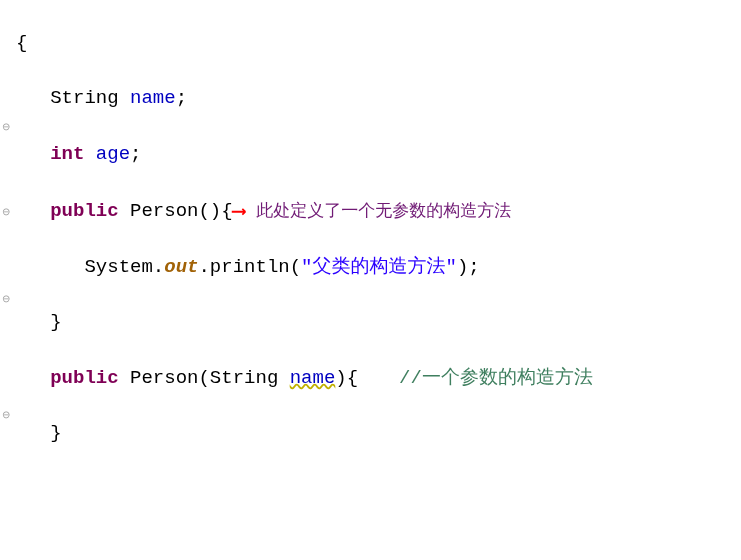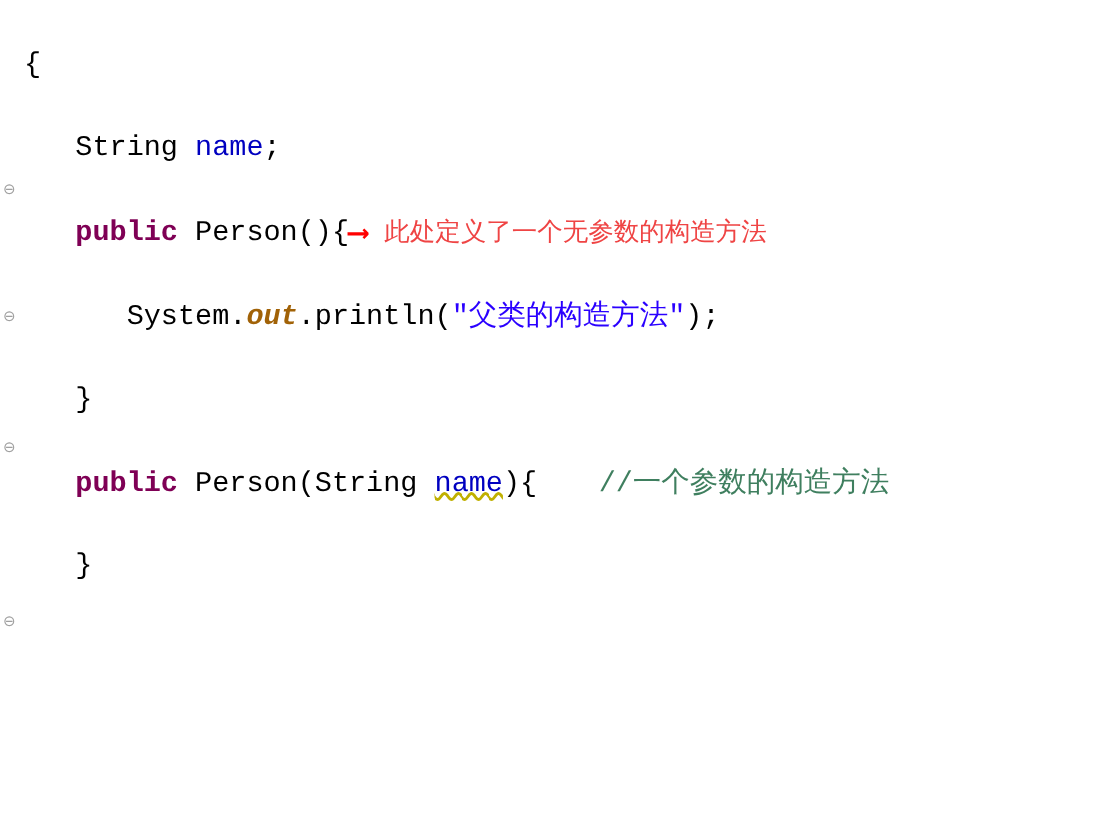--- a/index.html
+++ b/index.html
@@ -35,21 +35,21 @@
     white-space: pre;
   }
   .kw   { color: #7f0055; font-weight: bold; }
   .type { color: #000000; }
   .id   { color: #0000c0; }
   .mth  { color: #000000; }
   .str  { color: #2a00ff; }
   .cmt  { color: #3f7f5f; margin-left: 41px; }
   .punc { color: #000000; }
   .static-it { color: #a16207; font-style: italic; font-weight: bold;}
-  .annot { color: #ef4444; font-family: "Microsoft YaHei","SimSun",sans-serif; font-size: 17px; }
+  .annot { color: #701a75; font-family: "Microsoft YaHei","SimSun",sans-serif; font-size: 17px; }
   .arrow {
     display: inline-block;
     color: #ff0000;
     font-weight: bold;
     font-size: 20px;
     position: relative;
     top: 1px;
   }
   .cls { color: #000000; }
   .line { position: relative; }
@@ -64,20 +64,21 @@
 <div class="gutter">
   <span class="fold" style="top:120px">⊖</span>
   <span class="fold" style="top:205px">⊖</span>
   <span class="fold" style="top:292px">⊖</span>
   <span class="fold" style="top:408px">⊖</span>
 </div>
 
 <div class="code">
 <div class="line"><span class="punc">{</span></div>
 <div class="line">   <span class="type">String</span> <span class="id">name</span><span class="punc">;</span></div>
+<div class="line">   <span class="kw">int</span> <span class="id">age</span><span class="punc">;</span></div>
 <div class="line">   <span class="kw">public</span> <span class="cls">Person</span><span class="punc">(){</span><span class="arrow">⟶</span> <span class="annot">此处定义了一个无参数的构造方法</span></div>
 <div class="line">      <span class="cls">System.</span><span class="static-it">out</span><span class="mth">.println(</span><span class="str">"父类的构造方法"</span><span class="punc">);</span></div>
 <div class="line">   <span class="punc">}</span></div>
 <div class="line">   <span class="kw">public</span> <span class="cls">Person</span><span class="punc">(String </span><span class="squiggle"><span class="id">name</span></span><span class="punc">){</span><span class="cmt">//一个参数的构造方法</span></div>
 <div class="line">   <span class="punc">}</span></div>
 
 
 
 
 

